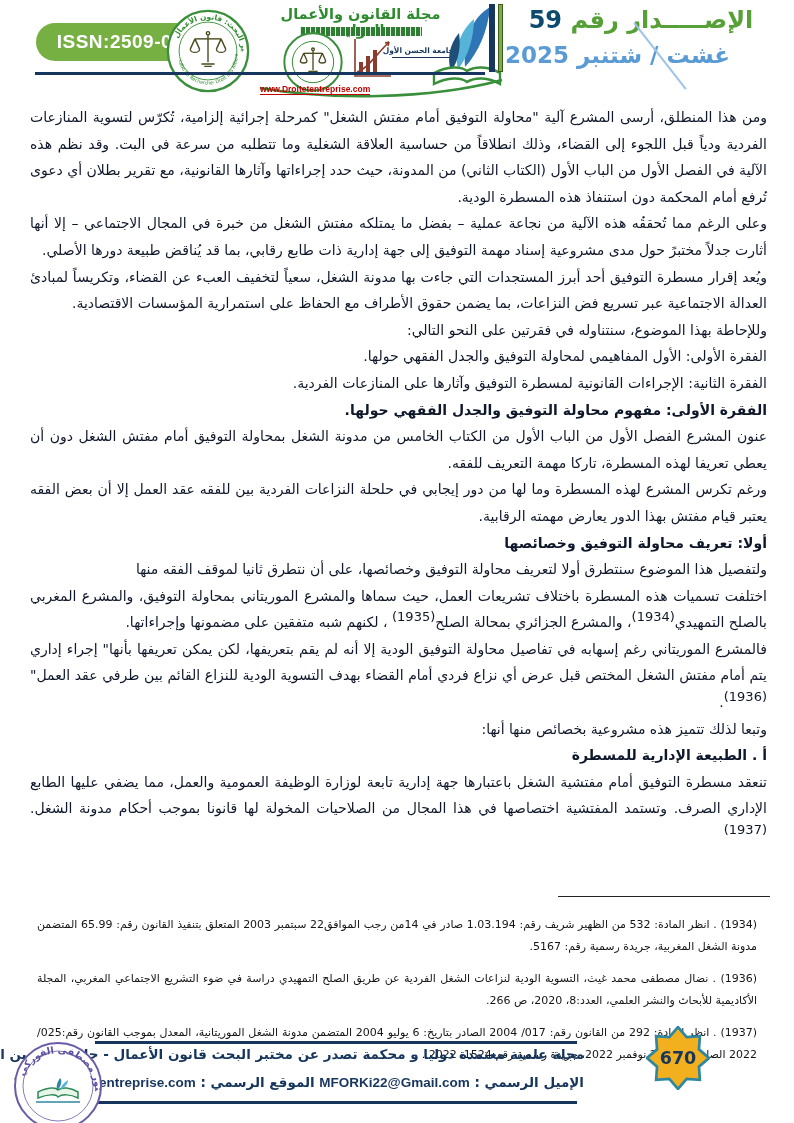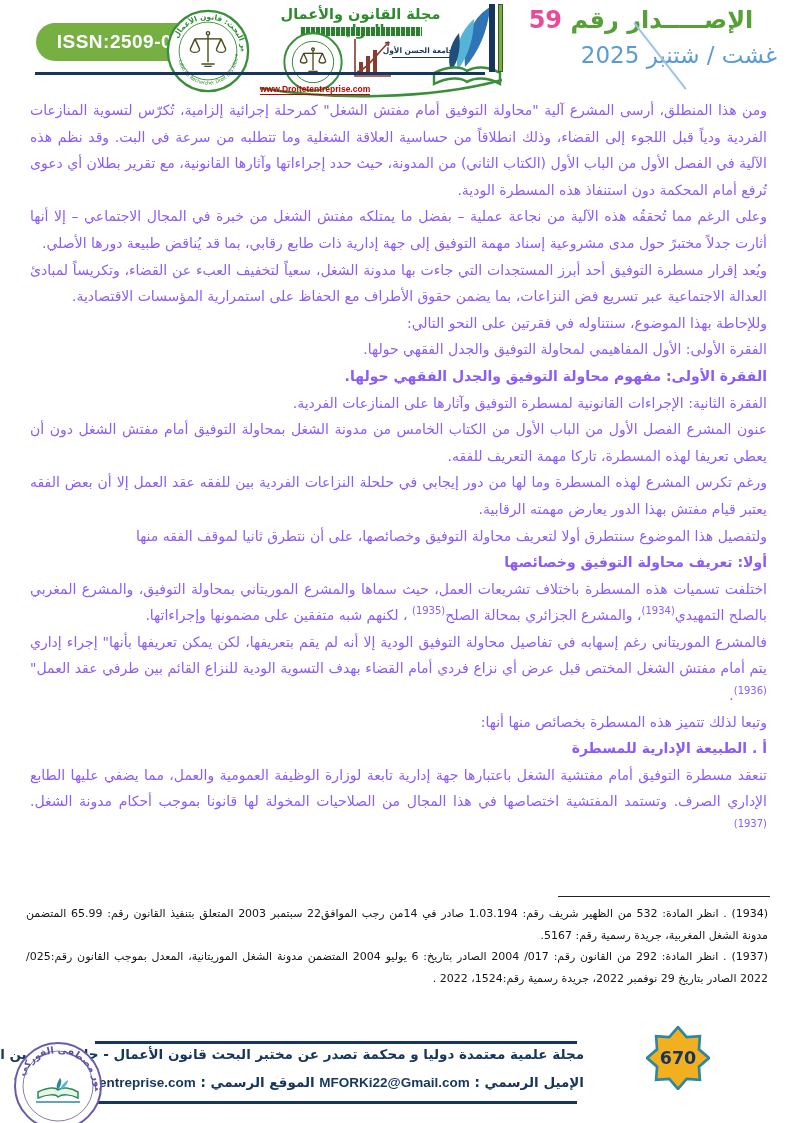--- a/index.html
+++ b/index.html
@@ -21,35 +21,35 @@
   .univ-rule{height:1px;background:#17365d;margin-top:2px;}
   .feather-logo{position:absolute;left:428px;top:3px;}
   .swoosh{position:absolute;left:258px;top:76px;}
   .site-red{position:absolute;left:260px;top:84px;font-size:8.5px;font-weight:bold;color:#c00000;
             border-bottom:1px solid #c00000;font-family:"Liberation Sans","DejaVu Sans",sans-serif;}
   .header-rule{position:absolute;left:35px;top:72px;width:450px;height:3px;background:#17365d;}
   .vbar-navy{position:absolute;left:489px;top:4px;width:6px;height:68px;background:#17365d;}
   .vbar-green{position:absolute;left:498px;top:4px;width:5px;height:68px;background:#76b043;border:1px solid #3f5a1f;box-sizing:border-box;}
   .issue-line{position:absolute;left:505px;top:6px;width:272px;text-align:center;direction:rtl;
               font-weight:bold;font-size:24px;color:#56a037;white-space:nowrap;}
-  .issue-line .num{color:#ec4899;}
-  .date-line{position:absolute;left:505px;top:42px;width:272px;text-align:right;direction:rtl;
-             font-weight:normal;font-size:23px;color:#5b9bd5;white-space:nowrap;}
+  .issue-line .num{color:#0c4a6e;}
+  .date-line{position:absolute;left:505px;top:42px;width:272px;text-align:left;direction:rtl;
+             font-weight:bold;font-size:23px;color:#5b9bd5;white-space:nowrap;}
   .slash{position:absolute;left:659px;top:14px;width:2px;height:84px;background:#9dc3e6;transform:rotate(-38deg);}
   
-  .body-text{position:absolute;left:30px;top:97px;width:737px;direction:rtl;text-align:justify;
-             font-size:14px;line-height:26.6px;color:#8b5cf6;}
+  .body-text{position:absolute;left:30px;top:104px;width:737px;direction:rtl;text-align:justify;
+             font-size:14px;line-height:26.6px;color:#0f172a;}
   .para{margin:0;}
   .para.bold{font-weight:bold;}
-  .para sup{font-size:10px;line-height:0;}
+  .para sup{font-size:13px;line-height:0;}
   
   .fn-sep{position:absolute;right:24px;top:896px;width:212px;height:0;border-top:1.6px solid #222;}
   .footnotes{position:absolute;left:26px;top:903px;width:742px;direction:rtl;text-align:justify;
              font-size:11px;line-height:21.6px;color:#141414;}
-  .fn{margin:0;}
+  .fn{margin:11px;}
   
   .footer-rule{position:absolute;left:95px;width:482px;height:3px;background:#17365d;}
   .footer-rule.top{top:1041px;}
   .footer-rule.bottom{top:1101px;}
   .footer-text{position:absolute;left:88px;width:496px;text-align:center;direction:rtl;
                color:#17365d;font-weight:bold;font-size:13.5px;white-space:nowrap;}
   .footer-text.l1{top:1046px;}
   .footer-text.l2{top:1074px;}
   .footer-text .latin{font-family:"Liberation Sans","DejaVu Sans",sans-serif;}
   .page-badge{position:absolute;left:646px;top:1026px;}
@@ -141,36 +141,37 @@
     <div class="date-line">غشت / شتنبر 2025</div>
     <div class="slash"></div>
   </div>
 
   <div class="body-text">
       <p class="para"><span>ومن هذا المنطلق، أرسى المشرع آلية "محاولة التوفيق أمام مفتش الشغل" كمرحلة إجرائية إلزامية، تُكرّس لتسوية المنازعات الفردية ودياً قبل اللجوء إلى القضاء، وذلك انطلاقاً من حساسية العلاقة الشغلية وما تتطلبه من سرعة في البت. وقد نظم هذه الآلية في الفصل الأول من الباب الأول (الكتاب الثاني) من المدونة، حيث حدد إجراءاتها وآثارها القانونية، مع تقرير بطلان أي دعوى تُرفع أمام المحكمة دون استنفاذ هذه المسطرة الودية.</span></p>
       <p class="para"><span>وعلى الرغم مما تُحققُه هذه الآلية من نجاعة عملية – بفضل ما يمتلكه مفتش الشغل من خبرة في المجال الاجتماعي – إلا أنها أثارت جدلاً مختبرً حول مدى مشروعية إسناد مهمة التوفيق إلى جهة إدارية ذات طابع رقابي، بما قد يُناقض طبيعة دورها الأصلي.</span></p>
       <p class="para"><span>ويُعد إقرار مسطرة التوفيق أحد أبرز المستجدات التي جاءت بها مدونة الشغل، سعياً لتخفيف العبء عن القضاء، وتكريساً لمبادئ العدالة الاجتماعية عبر تسريع فض النزاعات، بما يضمن حقوق الأطراف مع الحفاظ على استمرارية المؤسسات الاقتصادية.</span></p>
       <p class="para"><span>وللإحاطة بهذا الموضوع، سنتناوله في فقرتين على النحو التالي:</span></p>
       <p class="para"><span>الفقرة الأولى: الأول المفاهيمي لمحاولة التوفيق والجدل الفقهي حولها.</span></p>
+      <p class="para"><span>الفقرة الثانية: الإجراءات القانونية لمسطرة التوفيق وآثارها على المنازعات الفردية.</span></p>
       <p class="para bold"><span>الفقرة الأولى: مفهوم محاولة التوفيق والجدل الفقهي حولها.</span></p>
-      <p class="para"><span>الفقرة الثانية: الإجراءات القانونية لمسطرة التوفيق وآثارها على المنازعات الفردية.</span></p>
       <p class="para"><span>عنون المشرع الفصل الأول من الباب الأول من الكتاب الخامس من مدونة الشغل بمحاولة التوفيق أمام مفتش الشغل دون أن يعطي تعريفا لهذه المسطرة، تاركا مهمة التعريف للفقه.</span></p>
       <p class="para"><span>ورغم تكرس المشرع لهذه المسطرة وما لها من دور إيجابي في حلحلة النزاعات الفردية بين للفقه عقد العمل إلا أن بعض الفقه يعتبر قيام مفتش بهذا الدور يعارض مهمته الرقابية.</span></p>
+      <p class="para bold"><span>أولا: تعريف محاولة التوفيق وخصائصها</span></p>
       <p class="para"><span>ولتفصيل هذا الموضوع سنتطرق أولا لتعريف محاولة التوفيق وخصائصها، على أن نتطرق ثانيا لموقف الفقه منها</span></p>
-      <p class="para bold"><span>أولا: تعريف محاولة التوفيق وخصائصها</span></p>
       <p class="para"><span>اختلفت تسميات هذه المسطرة باختلاف تشريعات العمل، حيث سماها والمشرع الموريتاني بمحاولة التوفيق، والمشرع المغربي بالصلح التمهيدي</span><sup>(1934)</sup><span>، والمشرع الجزائري بمحالة الصلح</span><sup>(1935)</sup><span> ، لكنهم شبه متفقين على مضمونها وإجراءاتها.</span></p>
       <p class="para"><span>فالمشرع الموريتاني رغم إسهابه في تفاصيل محاولة التوفيق الودية إلا أنه لم يقم بتعريفها، لكن يمكن تعريفها بأنها" إجراء إداري يتم أمام مفتش الشغل المختص قبل عرض أي نزاع فردي أمام القضاء بهدف التسوية الودية للنزاع القائم بين طرفي عقد العمل"</span><sup>(1936)</sup><span>.</span></p>
-      <p class="para"><span>وتبعا لذلك تتميز هذه المسطرة بخصائص منها أنها:</span></p>
+      <p class="para"><span>وتبعا لذلك تتميز هذه مشروعية بخصائص منها أنها:</span></p>
       <p class="para bold"><span>أ . الطبيعة الإدارية للمسطرة</span></p>
       <p class="para"><span>تنعقد مسطرة التوفيق أمام مفتشية الشغل باعتبارها جهة إدارية تابعة لوزارة الوظيفة العمومية والعمل، مما يضفي عليها الطابع الإداري الصرف. وتستمد المفتشية اختصاصها في هذا المجال من الصلاحيات المخولة لها قانونا بموجب أحكام مدونة الشغل. </span><sup>(1937)</sup></p>
     </div>
 
   <div class="fn-sep"></div>
   <div class="footnotes">
       <p class="fn">(1934) . انظر المادة: 532 من الظهير شريف رقم: 1.03.194 صادر في 14من رجب الموافق22 سبتمبر 2003 المتعلق بتنفيذ القانون رقم: 65.99 المتضمن مدونة الشغل المغربية، جريدة رسمية رقم: 5167.</p>
+      <p class="fn">(1936) . نضال مصطفى محمد غيث، التسوية الودية لنزاعات الشغل الفردية عن طريق الصلح التمهيدي دراسة في ضوء التشريع الاجتماعي المغربي، المجلة الأكاديمية للأبحاث والنشر العلمي، العدد:8، 2020، ص 266.</p>
       <p class="fn">(1937) . انظر المادة: 292 من القانون رقم: 017/ 2004 الصادر بتاريخ: 6 يوليو 2004 المتضمن مدونة الشغل الموريتانية، المعدل بموجب القانون رقم:025/ 2022 الصادر بتاريخ 29 نوفمبر 2022، جريدة رسمية رقم:1524، 2022 .</p>
     </div>
 
   <div>
     <div class="footer-rule top"></div>
     <div class="footer-text l1">مجلة علمية معتمدة دوليا و محكمة تصدر عن مختبر البحث قانون الأعمال - جامعة الحسن الأول - سطات - المغرب</div>
     <div class="footer-text l2">
       <span>الإميل الرسمي : </span><span class="latin">MFORKi22@Gmail.com</span><span> الموقع الرسمي : </span><span class="latin">WWW.Droitetentreprise.com</span>
     </div>
     <div class="footer-rule bottom"></div>

